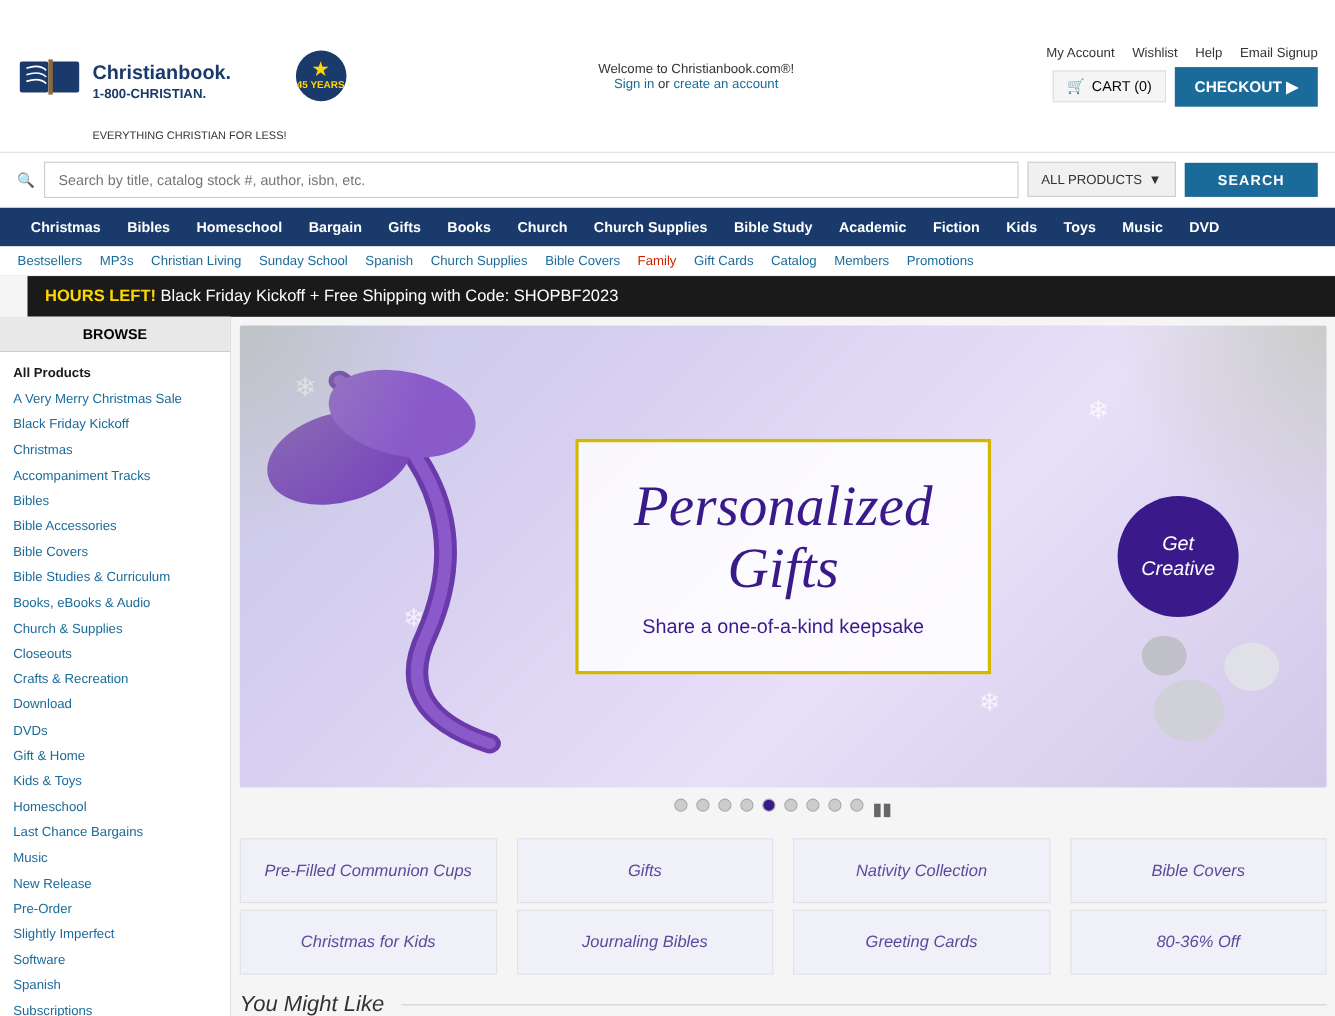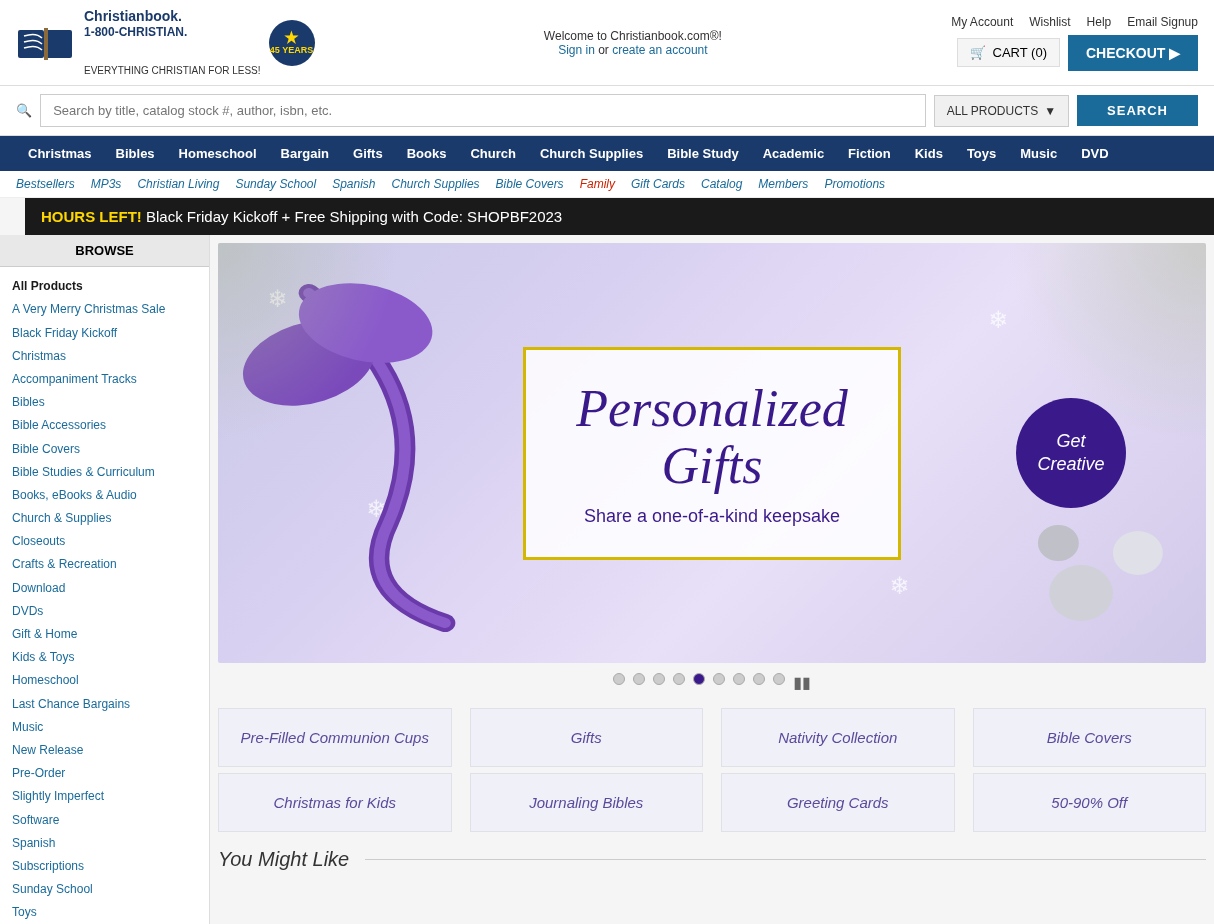--- a/index.html
+++ b/index.html
@@ -2,21 +2,21 @@
 <html><head>
   <meta charset="utf-8">
   <style>
     * { margin: 0; padding: 0; box-sizing: border-box; }
     body { font-family: Arial, Helvetica, sans-serif; font-size: 13px; background: #f5f5f5; width: 1214px; }
 
     
     .top-header { background: #fff; padding: 8px 16px; display: flex; align-items: center; justify-content: space-between; border-bottom: 1px solid #ddd; }
     .logo-area { display: flex; align-items: center; gap: 8px; }
     .logo-text { line-height: 1.2; }
-    .logo-text .brand { font-size: 14px; font-weight: bold; color: #1a3a6b; }
+    .logo-text .brand { font-size: 18px; font-weight: bold; color: #1a3a6b; margin-top: 48px; }
     .logo-text .phone { font-size: 12px; color: #1a3a6b; font-weight: bold; }
     .logo-text .tagline { font-size: 10px; color: #333; margin-top: 26px; }
     .logo-badge { background: #1a3a6b; color: #ffd700; border-radius: 50%; width: 46px; height: 46px; display: flex; flex-direction: column; align-items: center; justify-content: center; font-size: 9px; font-weight: bold; line-height: 1.1; }
     .logo-icon { width: 60px; height: 42px; }
     .welcome-text { text-align: center; font-size: 12px; color: #333; }
     .welcome-text a { color: #1a6b9a; text-decoration: none; }
     .top-nav-links { display: flex; gap: 16px; }
     .top-nav-links a { font-size: 12px; color: #333; text-decoration: none; }
 
     
@@ -24,21 +24,21 @@
     .search-input { flex: 1; border: 1px solid #ccc; padding: 8px 12px; font-size: 13px; color: #999; }
     .search-dropdown { border: 1px solid #ccc; padding: 8px 12px; background: #f0f0f0; color: #333; font-size: 12px; cursor: pointer; display: flex; align-items: center; gap: 6px; }
     .search-button { background: #1a6b9a; color: #fff; border: none; padding: 8px 30px; font-size: 13px; font-weight: bold; cursor: pointer; letter-spacing: 1px; }
 
     
     .main-nav { background: #1a3a6b; padding: 0 16px; display: flex; align-items: center; }
     .main-nav a { color: #fff; text-decoration: none; padding: 10px 12px; font-size: 13px; font-weight: bold; display: block; }
 
     
     .secondary-nav { background: #fff; padding: 6px 16px; display: flex; align-items: center; gap: 16px; border-bottom: 1px solid #eee; }
-    .secondary-nav a { color: #1a6b9a; text-decoration: none; font-size: 12px; font-style: italic; }
+    .secondary-nav a { color: #1a6b9a; text-decoration: none; font-size: 12px; }
     .secondary-nav a.family { color: #cc2200; }
 
     
     .promo-banner { background: #1a1a1a; color: #fff; padding: 10px 16px; font-size: 15px; margin-left: 25px; }
     .promo-banner .hours { color: #ffd700; font-weight: bold; }
 
     
     .main-content { display: flex; gap: 0; }
 
     
@@ -267,21 +267,21 @@
 Cups</a></div>
         <div class="product-card"><a href="#">Gifts</a></div>
         <div class="product-card"><a href="#">Nativity Collection</a></div>
         <div class="product-card"><a href="#">Bible Covers</a></div>
       </div>
 
     <div class="product-grid" id="product-grid-row2-el">
         <div class="product-card"><a href="#">Christmas for Kids</a></div>
         <div class="product-card"><a href="#">Journaling Bibles</a></div>
         <div class="product-card"><a href="#">Greeting Cards</a></div>
-        <div class="product-card"><a href="#">50-90% Off</a></div>
+        <div class="product-card"><a href="#">80-36% Off</a></div>
       </div>
 
     <div class="you-might-like">
       <h2>You Might Like</h2>
       <hr>
     </div>
   </div>
 </div>
 
 </body></html>

